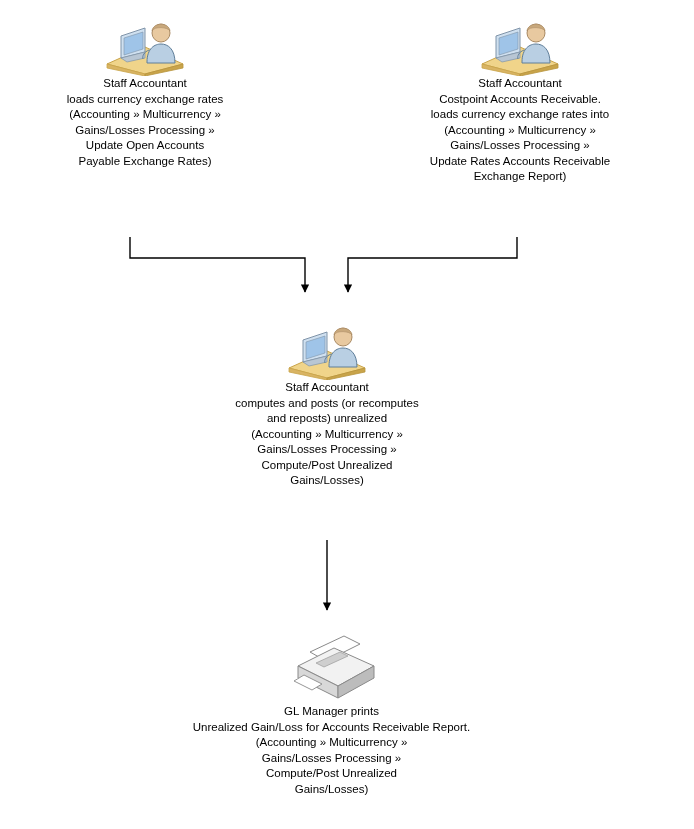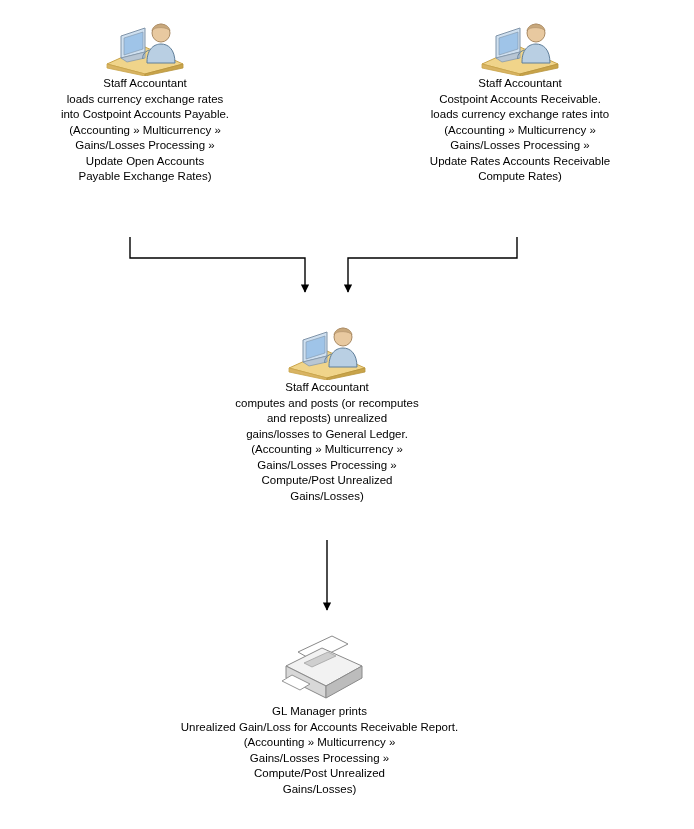--- a/index.html
+++ b/index.html
@@ -86,21 +86,20 @@
 
         <path d="M 52 36 C 47 38, 45 42, 46 45" fill="none" stroke="#5f7e99" stroke-width="1"></path>
 
         <circle cx="64" cy="19" r="9" fill="#e8c9a0" stroke="#a98a63" stroke-width="1"></circle>
         <path d="M 55 17 C 56 8, 72 8, 73 17 C 71 13, 57 12, 55 17 Z" fill="#c8a87c" stroke="#a98a63" stroke-width="0.6"></path>
       </svg>
     </div>
     <div class="caption">
       <div>Staff Accountant</div>
       <div>loads currency exchange rates</div>
-      <div>into Costpoint Accounts Payable.</div>
       <div>
         <span>(</span><b>Accounting</b>
         <span>»</span>
         <b>Multicurrency</b>
         <span>»</span><br>
         <b>Gains/Losses Processing</b>
         <span>»</span><br>
         <b>Update Open Accounts</b><br>
         <b>Payable Exchange Rates</b><span>)</span>
       </div>
@@ -127,21 +126,21 @@
       <div>Costpoint Accounts Receivable.</div>
       <div>loads currency exchange rates into</div>
       <div>
         <span>(</span><b>Accounting</b>
         <span>»</span>
         <b>Multicurrency</b>
         <span>»</span><br>
         <b>Gains/Losses Processing</b>
         <span>»</span><br>
         <b>Update Rates Accounts Receivable</b><br>
-        <b>Compute Rates</b><span>)</span>
+        <b>Exchange Report</b><span>)</span>
       </div>
     </div>
   </div>
 
   <div class="node" style="left:202px; top:318px; width:250px;">
     <div class="icon-wrap">
       <svg width="96" height="62" viewBox="0 0 96 62">
         <polygon points="10,50 48,33 86,50 48,60" fill="#f0d48a" stroke="#c9a44a" stroke-width="1"></polygon>
         <polygon points="10,50 10,54 48,62 48,60" fill="#d9b463" stroke="#c9a44a" stroke-width="0.8"></polygon>
         <polygon points="86,50 86,54 48,62 48,60" fill="#c9a44a" stroke="#b8943e" stroke-width="0.8"></polygon>
@@ -151,35 +150,34 @@
         <path d="M 50 48 C 50 34, 58 30, 64 30 C 71 30, 78 35, 78 49 L 50 49 Z" fill="#b9cfe3" stroke="#5f7e99" stroke-width="1"></path>
         <path d="M 52 36 C 47 38, 45 42, 46 45" fill="none" stroke="#5f7e99" stroke-width="1"></path>
         <circle cx="64" cy="19" r="9" fill="#e8c9a0" stroke="#a98a63" stroke-width="1"></circle>
         <path d="M 55 17 C 56 8, 72 8, 73 17 C 71 13, 57 12, 55 17 Z" fill="#c8a87c" stroke="#a98a63" stroke-width="0.6"></path>
       </svg>
     </div>
     <div class="caption">
       <div>Staff Accountant</div>
       <div>computes and posts (or recomputes</div>
       <div>and reposts) unrealized</div>
-      <div>gains/losses to General Ledger.</div>
       <div>
         <span>(</span><b>Accounting</b>
         <span>»</span>
         <b>Multicurrency</b>
         <span>»</span><br>
         <b>Gains/Losses Processing</b>
         <span>»</span><br>
         <b>Compute/Post Unrealized</b><br>
         <b>Gains/Losses</b><span>)</span>
       </div>
     </div>
   </div>
 
-  <div class="node" style="left:132px; top:632px; width:375px;">
+  <div class="node" style="left:144px; top:632px; width:375px;">
     <div class="printer-wrap">
       <svg width="100" height="74" viewBox="0 0 100 74">
 
         <polygon points="28,22 62,6 78,14 44,31" fill="#ffffff" stroke="#8a8a8a" stroke-width="1"></polygon>
 
         <polygon points="16,36 52,18 92,36 56,56" fill="#f2f2f2" stroke="#8a8a8a" stroke-width="1"></polygon>
 
         <polygon points="16,36 16,48 56,68 56,56" fill="#d8d8d8" stroke="#8a8a8a" stroke-width="1"></polygon>
 
         <polygon points="92,36 92,48 56,68 56,56" fill="#bcbcbc" stroke="#8a8a8a" stroke-width="1"></polygon>

